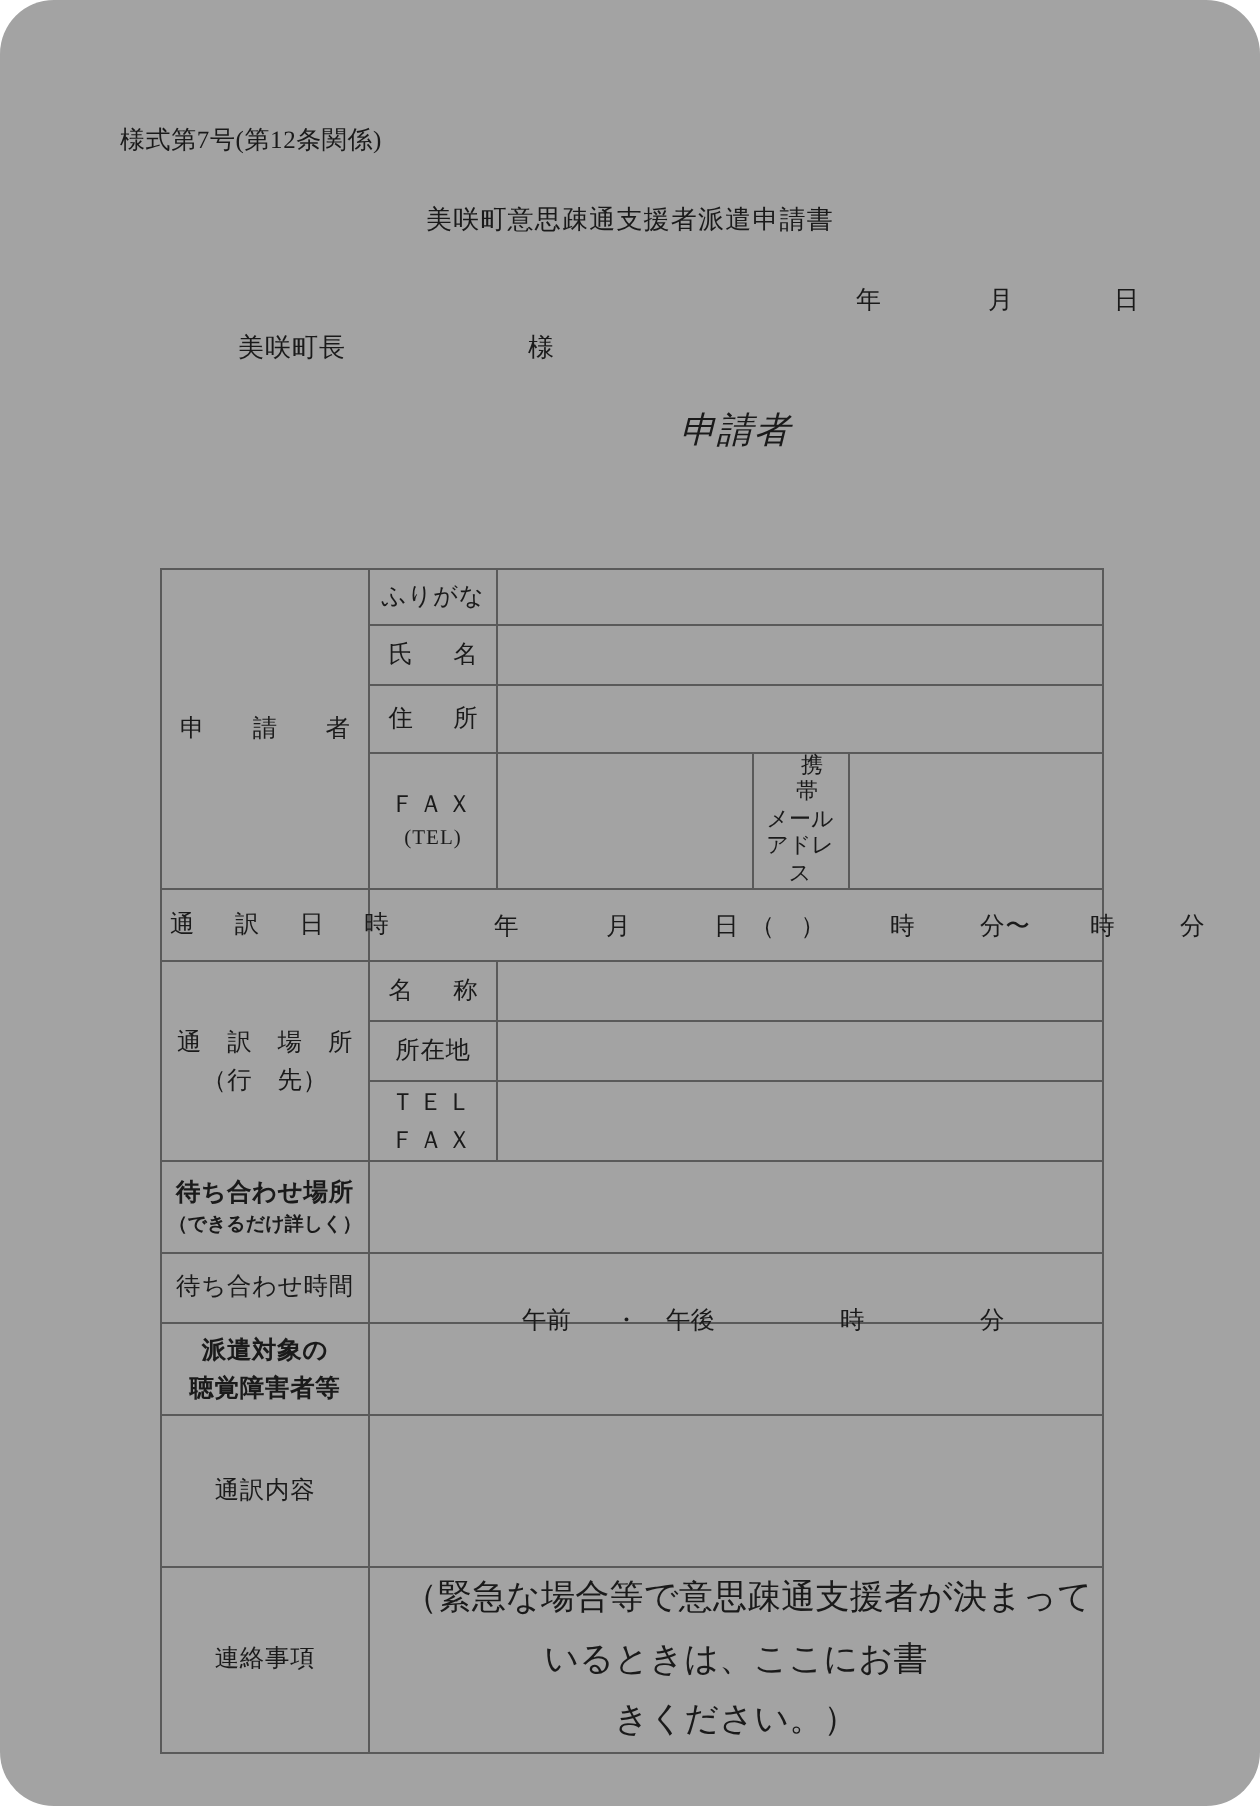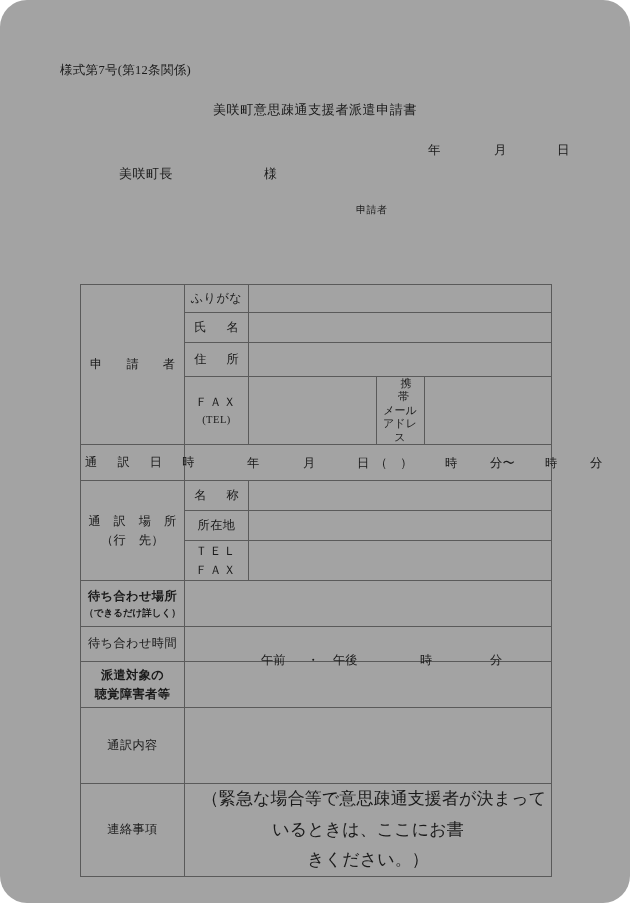--- a/index.html
+++ b/index.html
@@ -64,24 +64,25 @@
   }
   .addressee .hon {
     position: absolute;
     left: 145px;
     top: 0;
     white-space: nowrap;
   }
 
   .applicant-label {
     position: absolute;
-    left: 356px;
+    left: 340px;
     top: 203px;
-    font-size: 10px;
+    font-size: 18px;
     letter-spacing: 0.5px;
+    font-style: italic;
   }
 
   .body-text {
     position: absolute;
     left: 80px;
     top: 237px;
     width: 480px;
     font-size: 12.6px;
     line-height: 1.85;
     letter-spacing: 0.15px;

